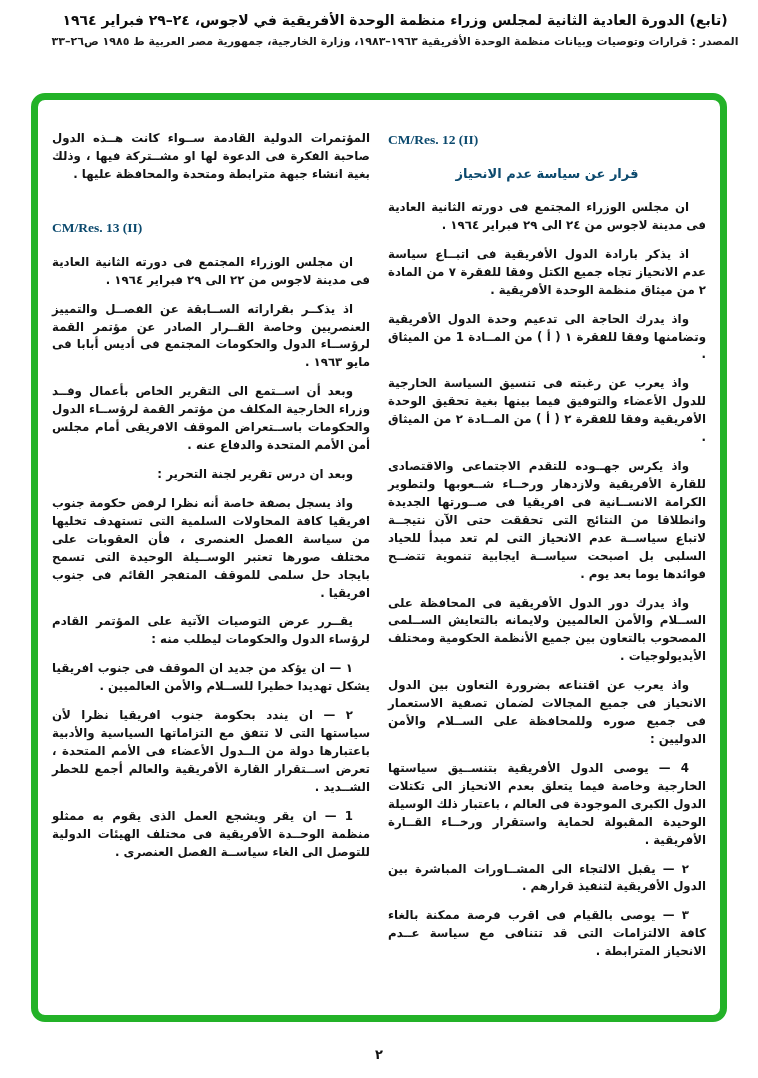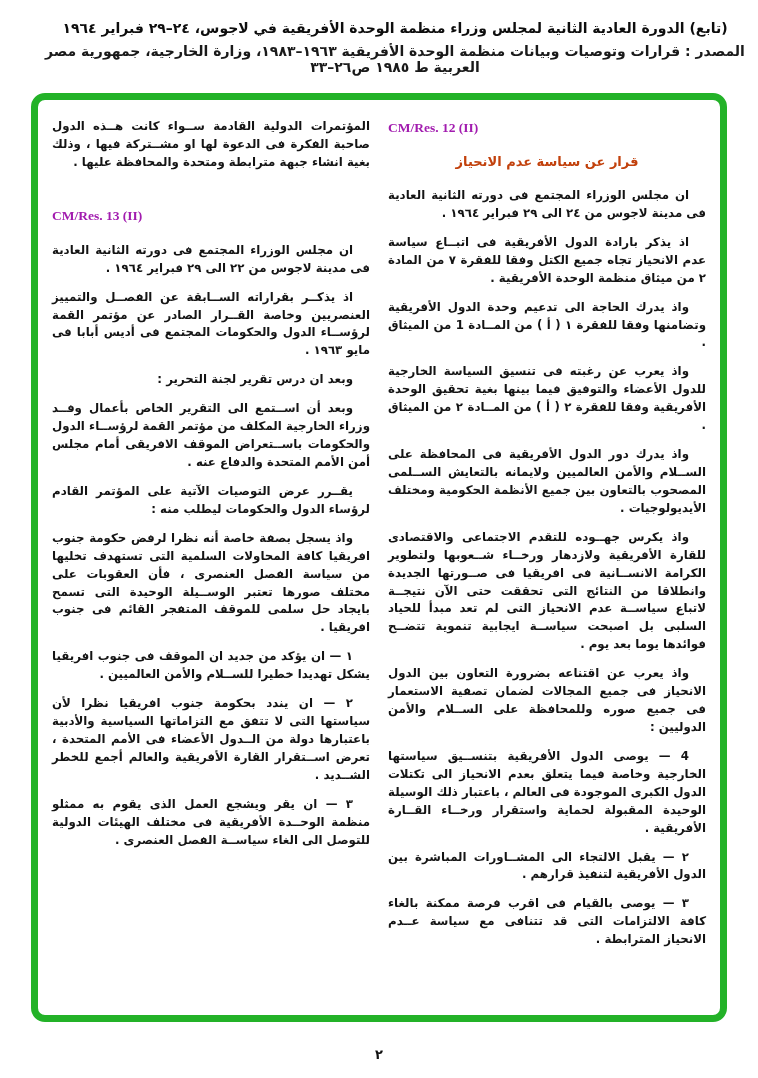--- a/index.html
+++ b/index.html
@@ -5,49 +5,49 @@
   * { box-sizing: border-box; }
   html, body { margin: 0; padding: 0; background: #ffffff; }
   body {
     width: 758px; height: 1078px;
     font-family: "DejaVu Sans", sans-serif;
     color: #111111;
     overflow: hidden;
   }
   .page { position: relative; width: 758px; height: 1078px; direction: rtl; }
 
-  header { text-align: center; padding-top: 20px; margin-left: 32px; }
+  header { text-align: center; padding-top: 12px; margin-left: 32px; }
   .doc-title {
     font-size: 14px; font-weight: bold; letter-spacing: 0;
     color: #0d0d0d;
   }
   .doc-source {
-    font-size: 14px; font-weight: bold; margin-top: 7px; color: #1a1a1a;
+    font-size: 11px; font-weight: bold; margin-top: 7px; color: #1a1a1a;
   }
 
   .frame {
     position: absolute; left: 31px; top: 93px;
     width: 696px; height: 929px;
     border: 7px solid #23b228;
     border-radius: 14px;
     padding: 18px 14px 8px 14px;
     background: #ffffff;
   }
   .cols { display: flex; gap: 18px; height: 100%; }
-  .col { flex: 1 1 0; min-width: 0; }
+  .col { flex: 1 1 0; min-width: 0; margin-top: 12px; }
 
   .res-code {
     direction: ltr; text-align: left;
     font-family: "Liberation Serif", serif;
-    font-size: 13.5px; font-weight: bold; color: #a21caf;
+    font-size: 13.5px; font-weight: bold; color: #0c4a6e;
     margin: 2px 0 18px 0;
   }
   .res-title {
     font-size: 13px; font-weight: bold; text-align: center;
-    margin: 0 0 18px 0; color: #c2410c;
+    margin: 0 0 18px 0; color: #0c4a6e;
   }
   p.body-par {
     font-size: 11.8px; font-weight: bold; line-height: 1.52;
     text-align: justify; text-align-last: right;
     text-indent: 17px;
     margin: 0 0 11px 0; color: #141414;
   }
   p.continuation { text-indent: 0; margin-bottom: 36px; }
 
   .page-number {
@@ -68,40 +68,40 @@
   <div class="frame">
     <div class="cols">
 
       <div class="col">
         <div class="res-code">CM/Res. 12 (II)</div>
         <h2 class="res-title">قرار عن سياسة عدم الانحياز</h2>
         <p class="body-par">ان مجلس الوزراء المجتمع فى دورته الثانية العادية فى مدينة لاجوس من ٢٤ الى ٢٩ فبراير ١٩٦٤ .</p>
         <p class="body-par">اذ يذكر بارادة الدول الأفريقية فى اتبــاع سياسة عدم الانحياز تجاه جميع الكتل وفقا للفقرة ٧ من المادة ٢ من ميثاق منظمة الوحدة الأفريقية .</p>
         <p class="body-par">واذ يدرك الحاجة الى تدعيم وحدة الدول الأفريقية وتضامنها وفقا للفقرة ١ ( أ ) من المــادة 1 من الميثاق .</p>
         <p class="body-par">واذ يعرب عن رغبته فى تنسيق السياسة الخارجية للدول الأعضاء والتوفيق فيما بينها بغية تحقيق الوحدة الأفريقية وفقا للفقرة ٢ ( أ ) من المــادة ٢ من الميثاق .</p>
+        <p class="body-par">واذ يكرس جهــوده للتقدم الاجتماعى والاقتصادى للقارة الأفريقية ولازدهار ورخــاء شــعوبها ولتطوير الكرامة الانســانية فى افريقيا فى صــورتها الجديدة وانطلاقا من النتائج التى تحققت حتى الآن نتيجــة لاتباع سياســة عدم الانحياز التى لم تعد مبدأ للحياد السلبى بل اصبحت سياســة ايجابية تنموية تتضــح فوائدها يوما بعد يوم .</p>
         <p class="body-par">واذ يدرك دور الدول الأفريقية فى المحافظة على الســلام والأمن العالميين ولايمانه بالتعايش الســلمى المصحوب بالتعاون بين جميع الأنظمة الحكومية ومختلف الأيديولوجيات .</p>
-        <p class="body-par">واذ يكرس جهــوده للتقدم الاجتماعى والاقتصادى للقارة الأفريقية ولازدهار ورخــاء شــعوبها ولتطوير الكرامة الانســانية فى افريقيا فى صــورتها الجديدة وانطلاقا من النتائج التى تحققت حتى الآن نتيجــة لاتباع سياســة عدم الانحياز التى لم تعد مبدأ للحياد السلبى بل اصبحت سياســة ايجابية تنموية تتضــح فوائدها يوما بعد يوم .</p>
         <p class="body-par">واذ يعرب عن اقتناعه بضرورة التعاون بين الدول الانحياز فى جميع المجالات لضمان تصفية الاستعمار فى جميع صوره وللمحافظة على الســلام والأمن الدوليين :</p>
         <p class="body-par">4 — يوصى الدول الأفريقية بتنســيق سياستها الخارجية وخاصة فيما يتعلق بعدم الانحياز الى تكتلات الدول الكبرى الموجودة فى العالم ، باعتبار ذلك الوسيلة الوحيدة المقبولة لحماية واستقرار ورخــاء القــارة الأفريقية .</p>
         <p class="body-par">٢ — يقبل الالتجاء الى المشــاورات المباشرة بين الدول الأفريقية لتنفيذ قرارهم .</p>
         <p class="body-par">٣ — يوصى بالقيام فى اقرب فرصة ممكنة بالغاء كافة الالتزامات التى قد تتنافى مع سياسة عــدم الانحياز المترابطة .</p>
       </div>
 
       <div class="col">
         <p class="body-par continuation">المؤتمرات الدولية القادمة ســواء كانت هــذه الدول صاحبة الفكرة فى الدعوة لها او مشــتركة فيها ، وذلك بغية انشاء جبهة مترابطة ومتحدة والمحافظة عليها .</p>
         <div class="res-code">CM/Res. 13 (II)</div>
         <p class="body-par">ان مجلس الوزراء المجتمع فى دورته الثانية العادية فى مدينة لاجوس من ٢٢ الى ٢٩ فبراير ١٩٦٤ .</p>
         <p class="body-par">اذ يذكــر بقراراته الســابقة عن الفصــل والتمييز العنصريين وخاصة القــرار الصادر عن مؤتمر القمة لرؤســاء الدول والحكومات المجتمع فى أديس أبابا فى مايو ١٩٦٣ .</p>
+        <p class="body-par">وبعد أن اســتمع الى التقرير الخاص بأعمال وفــد وزراء الخارجية المكلف من مؤتمر القمة لرؤســاء الدول والحكومات باســتعراض الموقف الافريقى أمام مجلس أمن الأمم المتحدة والدفاع عنه .</p>
         <p class="body-par">وبعد ان درس تقرير لجنة التحرير :</p>
-        <p class="body-par">وبعد أن اســتمع الى التقرير الخاص بأعمال وفــد وزراء الخارجية المكلف من مؤتمر القمة لرؤســاء الدول والحكومات باســتعراض الموقف الافريقى أمام مجلس أمن الأمم المتحدة والدفاع عنه .</p>
+        <p class="body-par">واذ يسجل بصفة خاصة أنه نظرا لرفض حكومة جنوب افريقيا كافة المحاولات السلمية التى تستهدف تخليها من سياسة الفصل العنصرى ، فأن العقوبات على مختلف صورها تعتبر الوســيلة الوحيدة التى تسمح بايجاد حل سلمى للموقف المتفجر القائم فى جنوب افريقيا .</p>
         <p class="body-par">يقــرر عرض التوصيات الآتية على المؤتمر القادم لرؤساء الدول والحكومات ليطلب منه :</p>
-        <p class="body-par">واذ يسجل بصفة خاصة أنه نظرا لرفض حكومة جنوب افريقيا كافة المحاولات السلمية التى تستهدف تخليها من سياسة الفصل العنصرى ، فأن العقوبات على مختلف صورها تعتبر الوســيلة الوحيدة التى تسمح بايجاد حل سلمى للموقف المتفجر القائم فى جنوب افريقيا .</p>
         <p class="body-par">١ — ان يؤكد من جديد ان الموقف فى جنوب افريقيا يشكل تهديدا خطيرا للســلام والأمن العالميين .</p>
         <p class="body-par">٢ — ان يندد بحكومة جنوب افريقيا نظرا لأن سياستها التى لا تتفق مع التزاماتها السياسية والأدبية باعتبارها دولة من الــدول الأعضاء فى الأمم المتحدة ، تعرض اســتقرار القارة الأفريقية والعالم أجمع للخطر الشــديد .</p>
-        <p class="body-par">٣ — ان يقر ويشجع العمل الذى يقوم به ممثلو منظمة الوحــدة الأفريقية فى مختلف الهيئات الدولية للتوصل الى الغاء سياســة الفصل العنصرى .</p>
+        <p class="body-par">1 — ان يقر ويشجع العمل الذى يقوم به ممثلو منظمة الوحــدة الأفريقية فى مختلف الهيئات الدولية للتوصل الى الغاء سياســة الفصل العنصرى .</p>
       </div>
 
     </div>
   </div>
 
   <div class="page-number">٢</div>
 
 </div>
 
 </body></html>

